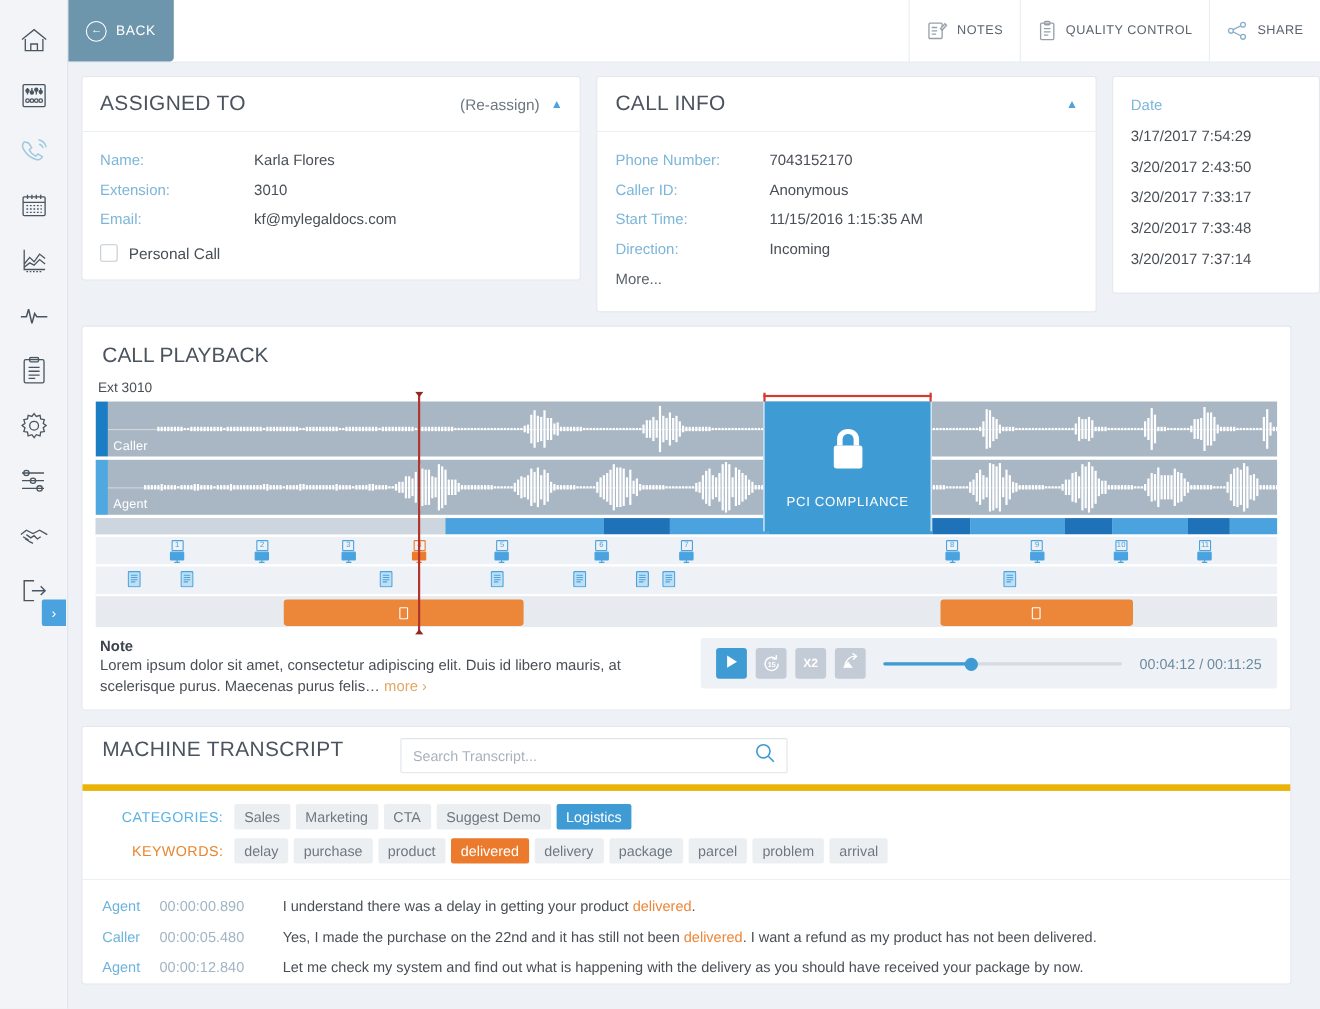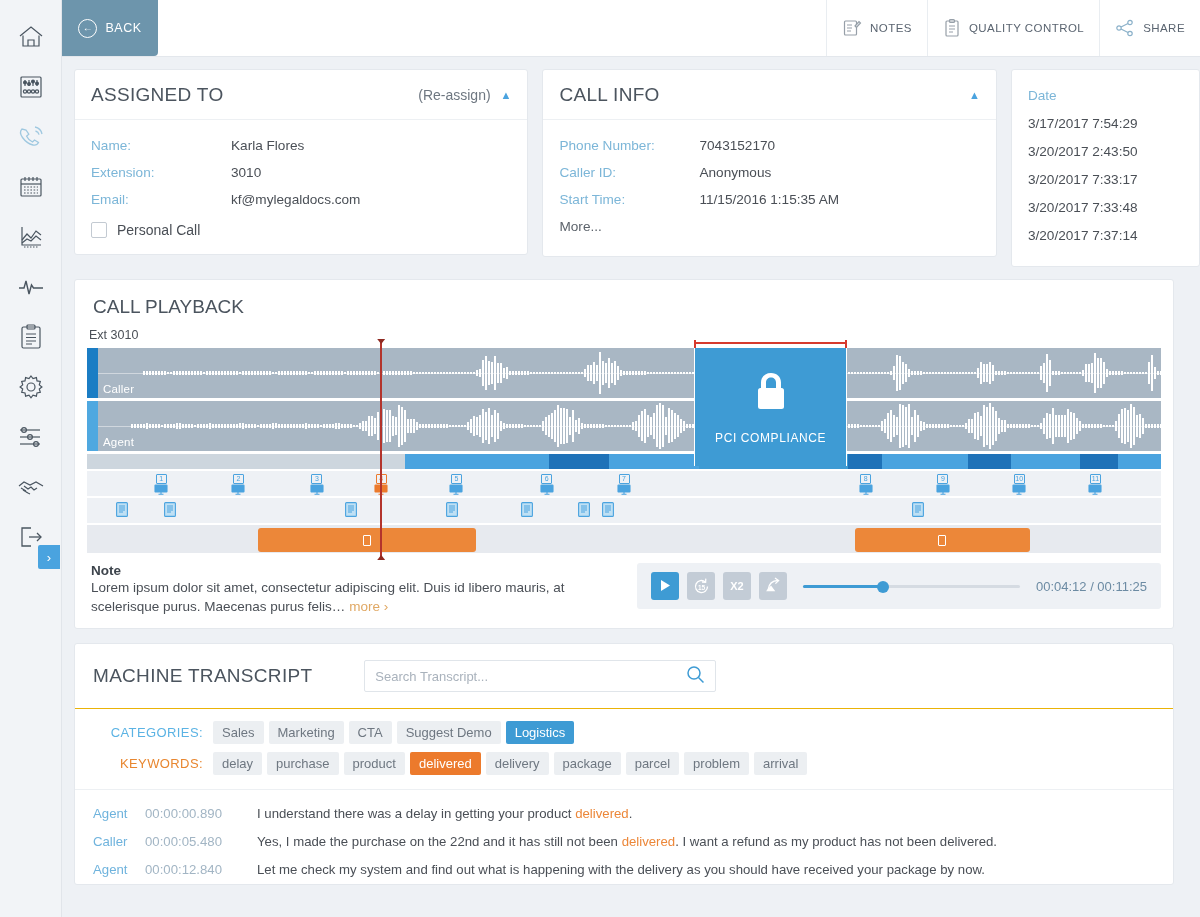--- a/index.html
+++ b/index.html
@@ -188,21 +188,21 @@
   .slider .rail { position: absolute; top: 10px; left: 0; right: 0; height: 3px; background: #d5dbe2; border-radius: 2px; }
   .slider .fill { position: absolute; top: 10px; left: 0; height: 3px; background: #3e9bd4; border-radius: 2px; }
   .slider .knob { position: absolute; top: 5.5px; width: 12px; height: 12px; border-radius: 50%; background: #3e9bd4; transform: translateX(-50%); }
   .ctrl-time { font-size: 13px; color: #6c8ba3; white-space: nowrap; }
 
   
   .tr-card {
     margin: 14px 0 0 12px; width: 1100px; background: #fff;
     border: 1px solid #e4e8ed; border-radius: 3px;
   }
-  .tr-head { display: flex; align-items: center; padding: 16px 18px; border-bottom: 1px solid #eab308; }
+  .tr-head { display: flex; align-items: flex-start; padding: 10px 18px; border-bottom: 6px solid #eab308; }
   .tr-title { font-size: 19px; color: #4b545e; letter-spacing: .3px; }
   .tr-search {
     margin-left: 52px; width: 352px; height: 32px; border: 1px solid #e0e5ea;
     border-radius: 2px; display: flex; align-items: center; padding: 0 10px;
   }
   .tr-search input {
     flex: 1; border: 0; outline: 0; font-size: 13px; color: #5a6470;
     font-family: "Liberation Sans", sans-serif; background: transparent;
   }
   .tr-search input::placeholder { color: #a9b2bc; }
@@ -426,20 +426,24 @@
             <span class="kv-key">Phone Number:</span>
             <span class="kv-val">7043152170</span>
           </div>
           <div class="kv-row">
             <span class="kv-key">Caller ID:</span>
             <span class="kv-val">Anonymous</span>
           </div>
           <div class="kv-row">
             <span class="kv-key">Start Time:</span>
             <span class="kv-val">11/15/2016 1:15:35 AM</span>
+          </div>
+          <div class="kv-row">
+            <span class="kv-key">Direction:</span>
+            <span class="kv-val">Incoming</span>
           </div>
           <div class="kv-more">More...</div>
         </div>
       </div>
 
       <div class="card" id="accesslog-card">
         <div class="log-list">
           <div class="log-head">Date</div>
           <div class="log-row">3/17/2017 7:54:29</div>
           <div class="log-row">3/20/2017 2:43:50</div>

